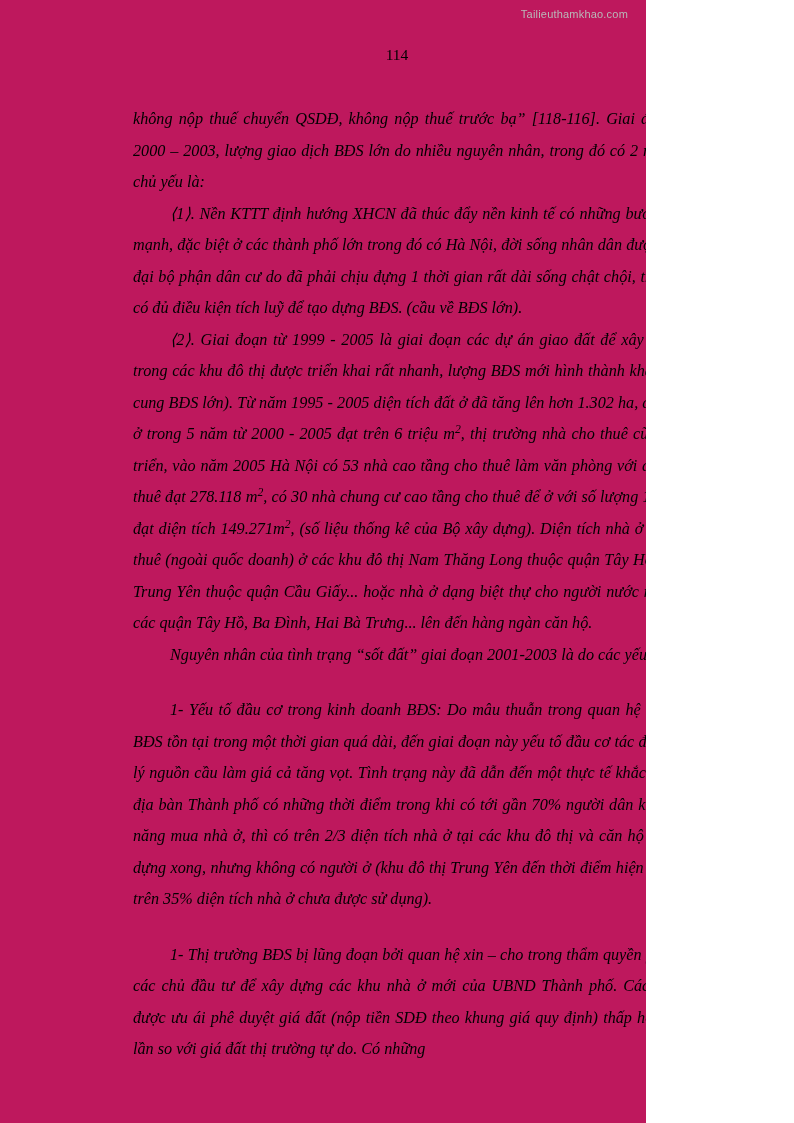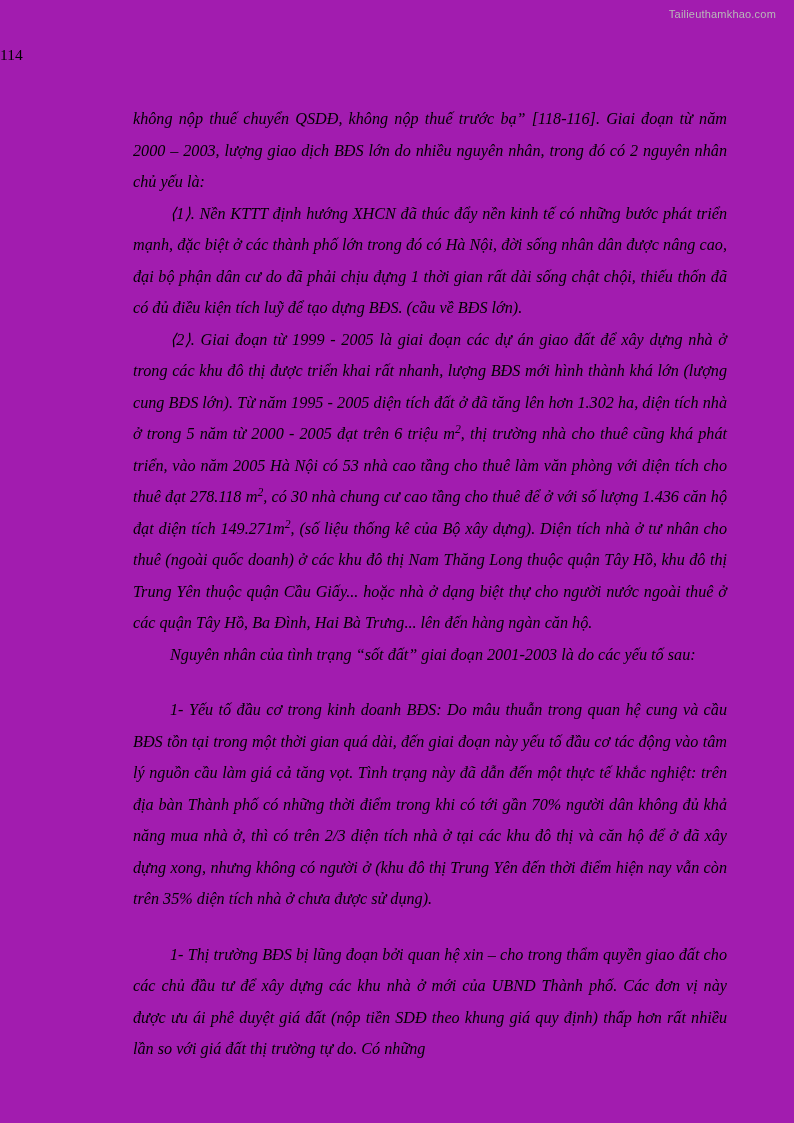--- a/index.html
+++ b/index.html
@@ -2,41 +2,42 @@
 <html><head>
 <meta charset="utf-8">
 <style>
   html, body {
     margin: 0;
     padding: 0;
     background: #ffffff;
   }
   .page {
     position: relative;
-    width: 794px;
+    width: 646px;
     height: 1123px;
-    background: #a21caf;
+    background: #be185d;
     overflow: hidden;
     font-family: "Liberation Serif", serif;
     color: #000000;
   }
   .watermark {
     position: absolute;
     top: 8px;
     right: 18px;
     font-family: "Liberation Sans", sans-serif;
     font-size: 11px;
     color: #b9b9b9;
     letter-spacing: 0.2px;
   }
   .page-number {
     position: absolute;
     top: 46px;
     left: 0;
     width: 794px;
+    text-align: center;
     font-size: 15.5px;
   }
   .content {
     position: absolute;
     left: 133px;
     top: 88px;
     width: 594px;
   }
   .para {
     margin: 16px 0 0 0;

